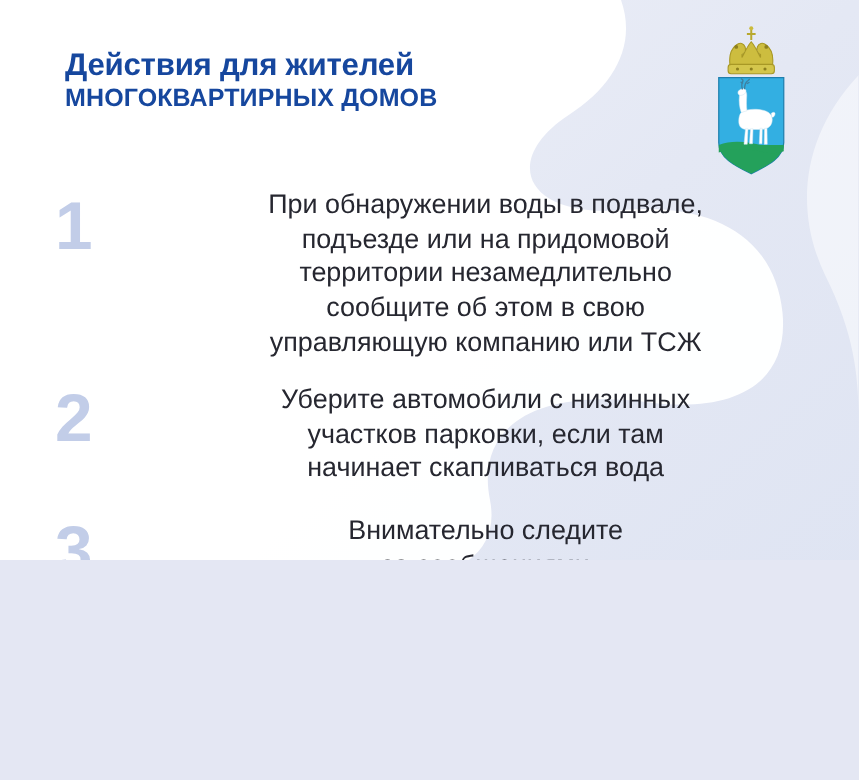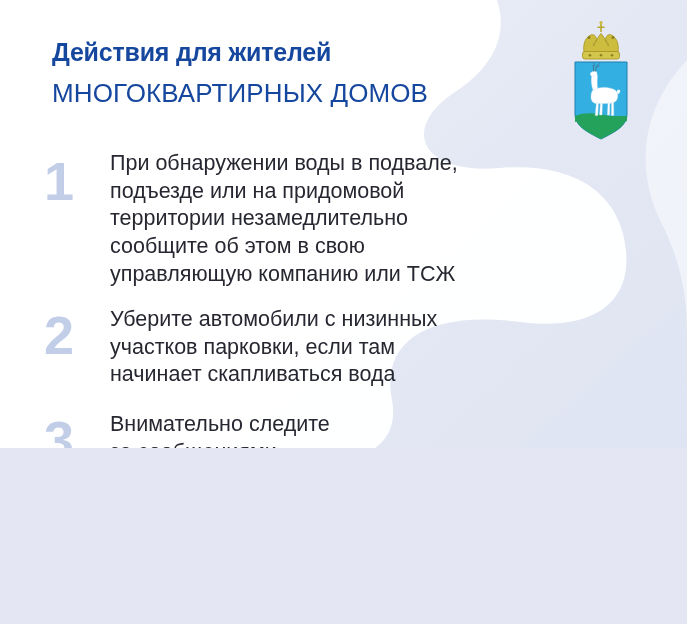--- a/index.html
+++ b/index.html
@@ -42,28 +42,27 @@
   }
   .title-line1 {
     font-size: 25px;
     font-weight: bold;
     color: #16479e;
     letter-spacing: -0.2px;
     line-height: 1.18;
     white-space: nowrap;
   }
   .title-line2 {
-    font-size: 26px;
-    font-weight: normal;
+    font-size: 20px;
+    font-weight: bold;
     color: #16479e;
     letter-spacing: 0.1px;
     line-height: 1.18;
     text-transform: uppercase;
     white-space: nowrap;
-    margin-top: 10px;
   }
 
   
   .emblem {
     position: absolute;
     left: 561px;
     top: 18px;
     width: 80px;
     height: 124px;
     z-index: 6;
@@ -95,20 +94,21 @@
     font-family: "Liberation Sans", "DejaVu Sans", sans-serif;
   }
   .step-text {
     flex: 1 1 auto;
     padding-left: 48px;
     padding-right: 20px;
     font-size: 21.5px;
     line-height: 1.285;
     color: #262730;
     white-space: pre-line;
+    text-align: center;
   }
 
   #step-1 { margin-bottom: 18px; }
   #step-1 .step-num { padding-top: 6px; }
   #step-2 { margin-bottom: 22px; }
   #step-2 .step-num { padding-top: 4px; }
   #step-3 .step-num { padding-top: 4px; }
 
   
   .bubbles {

